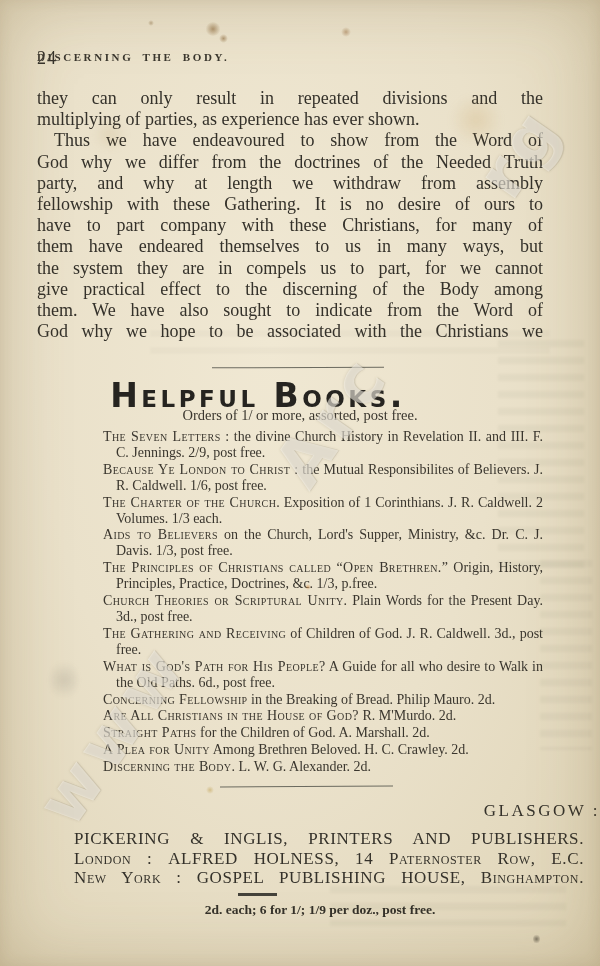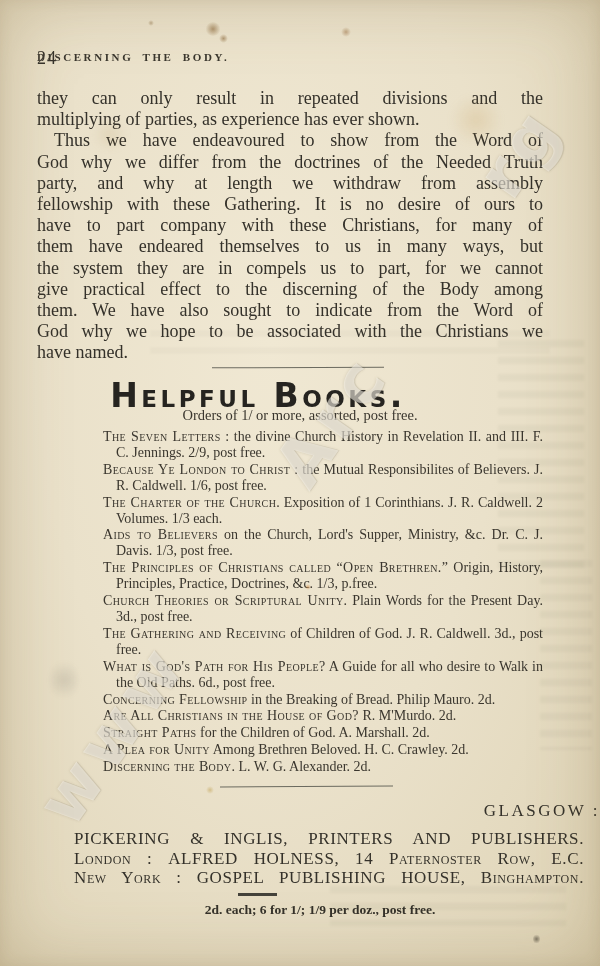--- a/index.html
+++ b/index.html
@@ -95,21 +95,20 @@
       <div class="tline tline-indent">Thus we have endeavoured to show from the Word of</div>
       <div class="tline">God why we differ from the doctrines of the Needed Truth</div>
       <div class="tline">party, and why at length we withdraw from assembly</div>
       <div class="tline">fellowship with these Gathering. It is no desire of ours to</div>
       <div class="tline">have to part company with these Christians, for many of</div>
       <div class="tline">them have endeared themselves to us in many ways, but</div>
       <div class="tline">the system they are in compels us to part, for we cannot</div>
       <div class="tline">give practical effect to the discerning of the Body among</div>
       <div class="tline">them. We have also sought to indicate from the Word of</div>
       <div class="tline">God why we hope to be associated with the Christians we</div>
-      <div class="tline tline-last">have named.</div>
     </div>
 
   <div class="divider divider-1"></div>
 
   <div class="ad-title">Helpful Books.</div>
   <div class="ad-subtitle">Orders of 1/ or more, assorted, post free.</div>
   <div class="book-list">
       <div class="book-entry"><span class="book-lead">The Seven Letters</span><span class="book-rest"> : the divine Church History in Revelation II. and III. F. C. Jennings. 2/9, post free.</span></div>
       <div class="book-entry"><span class="book-lead">Because Ye London to Christ</span><span class="book-rest"> : the Mutual Responsibilites of Believers. J. R. Caldwell. 1/6, post free.</span></div>
       <div class="book-entry"><span class="book-lead">The Charter of the Church</span><span class="book-rest">. Exposition of 1 Corinthians. J. R. Caldwell. 2 Volumes. 1/3 each.</span></div>

